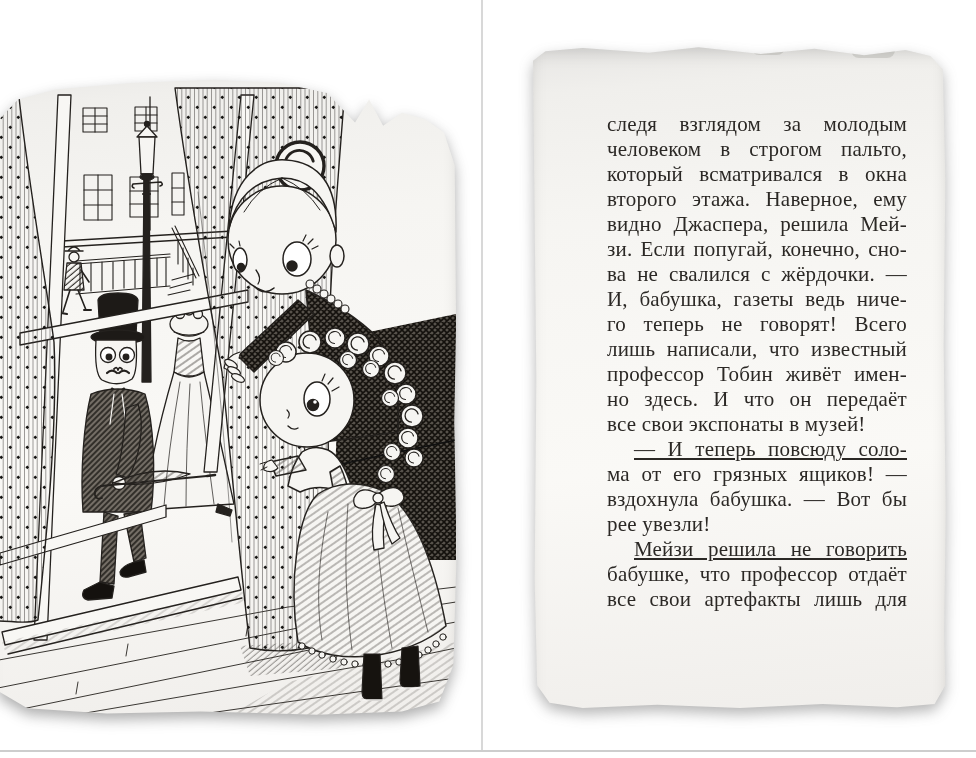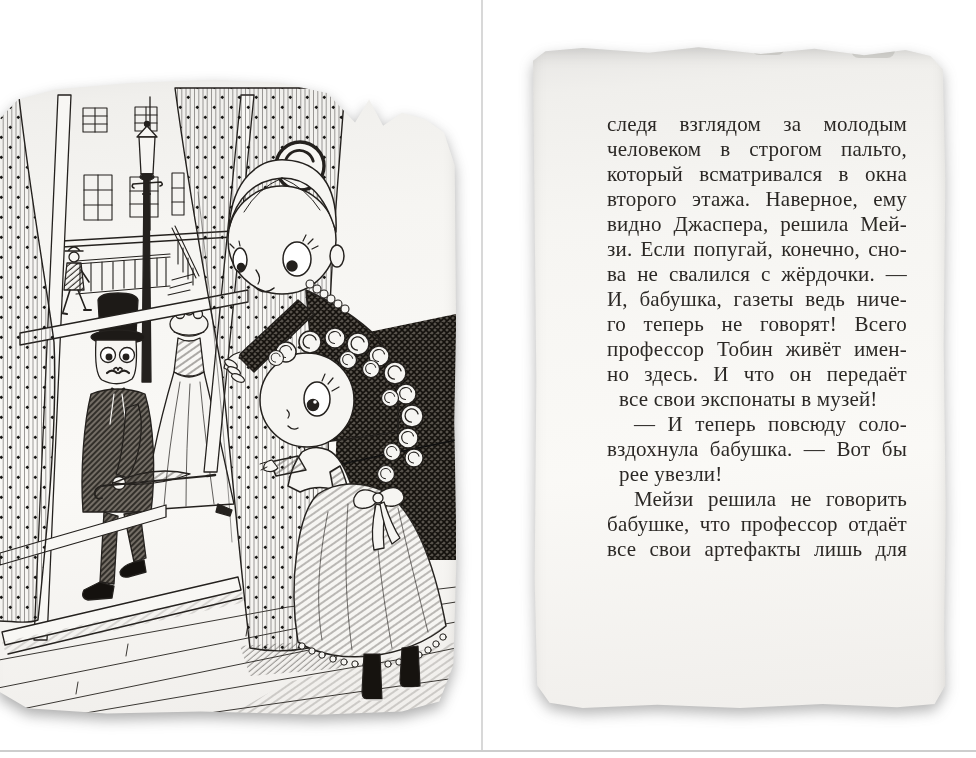--- a/index.html
+++ b/index.html
@@ -23,22 +23,22 @@
     box-shadow:inset 0 16px 20px -14px rgba(0,0,0,.22),inset -12px 0 16px -12px rgba(0,0,0,.12),inset 12px 0 16px -12px rgba(0,0,0,.08);}
   .notch{position:absolute;background:#d6d5d1;border-radius:0 0 8px 8px;}
   .notch.n1{left:218px;top:0;width:34px;height:9px;}
   .notch.n2{left:318px;top:0;width:44px;height:12px;}
 
   .illus{position:absolute;left:-2px;top:-18px;width:470px;height:674px;}
 
   .text-block{position:absolute;left:74px;top:66px;width:300px;color:var(--text,#2b2825);
     font-size:21px;line-height:25px;letter-spacing:.2px;}
   .tline{text-align:justify;text-align-last:justify;height:25px;}
-  .tline.left{text-align-last:left;margin-left:12px;}
-  .tline.ind{text-indent:27px;}
+  .tline.left{text-align-last:left;}
+  .tline.ind{text-indent:27px;text-decoration:underline;}
 </style>
 </head>
 <body style="--background: #ffffff; --divider: #d8d8d8; --paper: #f6f5f2; --ink: #24211e; --text: #2b2825;">
 
 <div class="panel-divider"></div>
 <div class="bottom-rule"></div>
 
 <div class="page-wrap left">
   <div class="page left-pg">
 
@@ -318,24 +318,26 @@
     <div class="text-block">
         <div class="tline">следя взглядом за молодым</div>
         <div class="tline">человеком в строгом пальто,</div>
         <div class="tline">который всматривался в окна</div>
         <div class="tline">второго этажа. Наверное, ему</div>
         <div class="tline">видно Джаспера, решила Мей-</div>
         <div class="tline">зи. Если попугай, конечно, сно-</div>
         <div class="tline">ва не свалился с жёрдочки. —</div>
         <div class="tline">И, бабушка, газеты ведь ниче-</div>
         <div class="tline">го теперь не говорят! Всего</div>
+        <div class="tline">лишь написали, что известный</div>
         <div class="tline">профессор Тобин живёт имен-</div>
         <div class="tline">но здесь. И что он передаёт</div>
         <div class="tline left">все свои экспонаты в музей!</div>
         <div class="tline ind">— И теперь повсюду соло-</div>
+        <div class="tline">ма от его грязных ящиков! —</div>
         <div class="tline">вздохнула бабушка. — Вот бы</div>
         <div class="tline left">рее увезли!</div>
         <div class="tline ind">Мейзи решила не говорить</div>
         <div class="tline">бабушке, что профессор отдаёт</div>
         <div class="tline">все свои артефакты лишь для</div>
       </div>
 
     <div class="vignette"></div>
   </div>
 </div>

